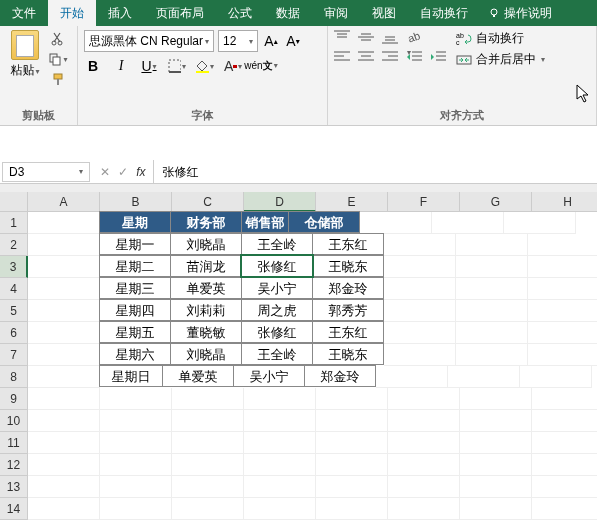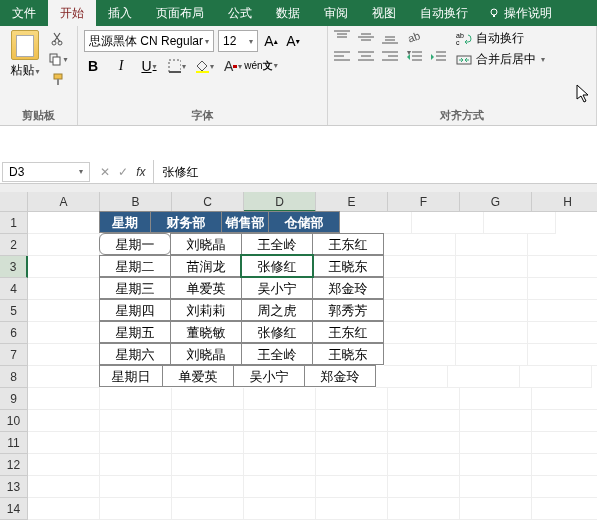--- a/index.html
+++ b/index.html
@@ -1,19 +1,19 @@
 <!DOCTYPE html>
 <html><head>
 <meta charset="utf-8">
 <style>
 * { box-sizing: border-box; margin: 0; padding: 0; font-family: "Microsoft YaHei", sans-serif; }
 body { background: #fff; width: 597px; height: 520px; overflow: hidden; font-size: 12px; }
 .ribbon-tabs { background: #217346; display: flex; align-items: center; height: 26px; color: #fff; }
 .tab { padding: 0 12px; height: 26px; line-height: 26px; cursor: pointer; }
-.tab.active { background: #f3f3f3; color: #7f1d1d; }
+.tab.active { background: #f3f3f3; color: #0369a1; }
 .tell-me { display: flex; align-items: center; gap: 4px; padding: 0 8px; }
 .bulb { width: 12px; height: 12px; }
 .ribbon { background: #f3f3f3; border-bottom: 1px solid #ccc; display: flex; height: 100px; }
 .group { border-right: 1px solid #d4d4d4; padding: 4px 6px 2px; display: flex; flex-direction: column; justify-content: space-between; }
 .group-label { text-align: center; color: #666; font-size: 11px; padding-top: 2px; font-weight: bold; }
 .clipboard-row { display: flex; gap: 4px; }
 .paste-btn { display: flex; flex-direction: column; align-items: center; width: 38px; }
 .paste-icon { width: 28px; height: 30px; background: linear-gradient(#f9d980, #f0c050); border: 1px solid #c0a040; border-radius: 2px; position: relative; }
 .paste-icon::after { content: ""; position: absolute; top: 4px; left: 4px; width: 16px; height: 20px; background: #fff; border: 1px solid #aaa; }
 .mini-col { display: flex; flex-direction: column; gap: 2px; }
@@ -281,31 +281,31 @@
         <div class="ch" style="width: 72px;">C</div>
         <div class="ch sel" style="width: 72px;">D</div>
         <div class="ch" style="width: 72px;">E</div>
         <div class="ch" style="width: 72px;">F</div>
         <div class="ch" style="width: 72px;">G</div>
         <div class="ch" style="width: 72px;">H</div>
       </div>
     <div class="cells" id="cells">
         <div class="row">
           <div class="cell" style="width: 72px;"></div>
-          <div class="data-cell hdr-cell" style="width: 52px;">星期</div>
+          <div class="data-cell hdr-cell" style="width: 72px;">星期</div>
           <div class="data-cell hdr-cell" style="width: 72px;">财务部</div>
           <div class="data-cell hdr-cell" style="width: 48px;">销售部</div>
           <div class="data-cell hdr-cell" style="width: 72px;">仓储部</div>
           <div class="cell" style="width: 72px;"></div>
           <div class="cell" style="width: 72px;"></div>
           <div class="cell" style="width: 72px;"></div>
         </div>
         <div class="row">
           <div class="cell" style="width: 72px;"></div>
-          <div class="data-cell" style="width: 72px; border-radius: 6px;">星期一</div>
+          <div class="data-cell" style="width: 72px;">星期一</div>
           <div class="data-cell" style="width: 72px;">刘晓晶</div>
           <div class="data-cell" style="width: 72px;">王全岭</div>
           <div class="data-cell" style="width: 72px;">王东红</div>
           <div class="cell" style="width: 72px;"></div>
           <div class="cell" style="width: 72px;"></div>
           <div class="cell" style="width: 72px;"></div>
         </div>
         <div class="row">
           <div class="cell" style="width: 72px;"></div>
           <div class="data-cell" style="width: 72px;">星期二</div>

